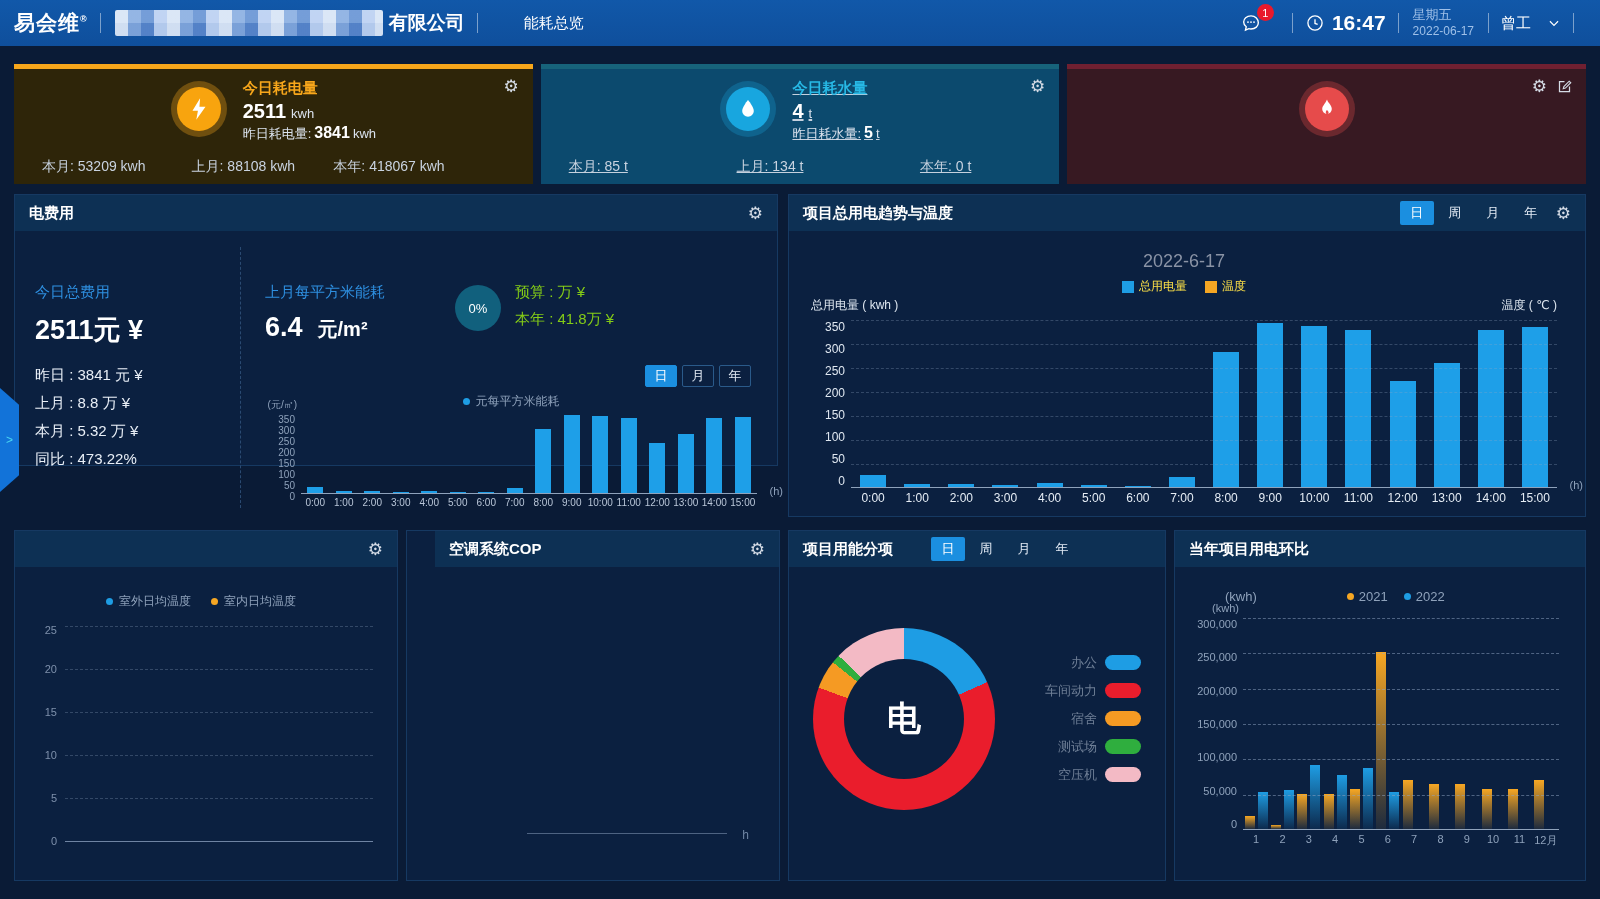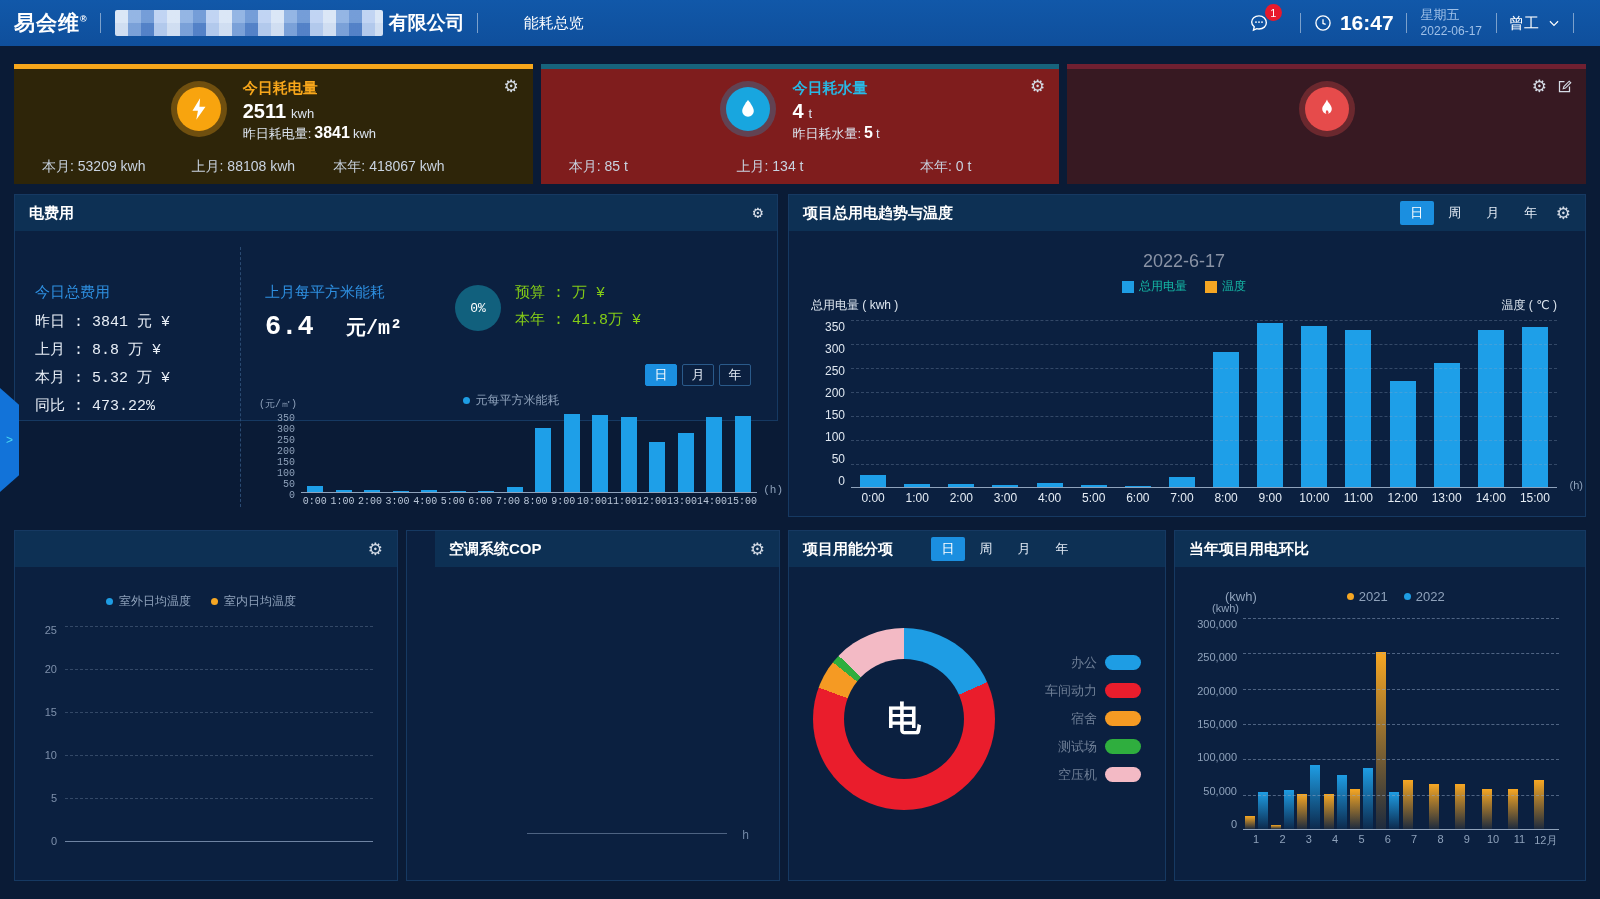--- a/index.html
+++ b/index.html
@@ -17,21 +17,21 @@
     background-size:52px 13px, 26px 26px; filter:blur(.6px); }
   .company { font-size:19px; font-weight:bold; }
   .nav-item { font-size:15px; margin-left:34px; cursor:pointer; }
   .tb-right { margin-left:auto; display:flex; align-items:center; }
   .msg-wrap { position:relative; margin-right:18px; cursor:pointer; }
   .badge { position:absolute; top:-8px; right:-12px; background:#e8192c; color:#fff; font-size:11px; min-width:17px; height:17px; border-radius:9px; display:flex; align-items:center; justify-content:center; padding:0 4px; }
   .time { font-size:21px; font-weight:bold; display:flex; align-items:center; gap:7px; }
   .dateblock { text-align:left; color:#9fc0e8; line-height:1.25; margin:0 2px; }
   .dateblock .wd { font-size:13px; }
   .dateblock .dt { font-size:12px; }
-  .user { font-size:15px; display:flex; align-items:center; gap:8px; cursor:pointer; }
+  .user { font-size:15px; display:flex; align-items:center; gap:16px; cursor:pointer; }
 
   
   .content { padding:14px 14px 0 14px; }
   .kpi-row { display:flex; gap:8px; margin-top:4px; }
   .mid-row { display:flex; gap:10px; margin-top:10px; }
   .bot-row { display:flex; gap:8px; margin-top:13px; }
 
   
   .kpi-card { flex:1; height:120px; position:relative; padding-top:5px; }
   .kpi-top { position:absolute; top:0; left:0; right:0; height:5px; }
@@ -48,21 +48,21 @@
   .kpi-stats span { flex:1; }
   .kpi-stats span:nth-child(2) { text-align:center; }
   .kpi-stats span:nth-child(3) { text-align:right; padding-right:60px; }
   .kpi-actions { position:absolute; top:14px; right:14px; display:flex; gap:10px; align-items:center; }
   .gear { font-size:17px; color:#d5dce6; cursor:pointer; line-height:1; }
   .card-elec { background:#2e2509; }
   .card-elec .kpi-top { background:#f8a71b; }
   .card-elec .kpi-title { color:#f8a71b; }
   .card-elec .kpi-icon { background:rgba(248,167,27,.32); }
   .card-elec .kpi-icon-in { background:#f8a40e; }
-  .card-water { background:#7f1d1d; }
+  .card-water { background:#0c4a6e;text-decoration:underline; }
   .card-water .kpi-top { background:#17637b; }
   .card-water .kpi-title { color:#27b9e6; }
   .card-water .kpi-icon { background:rgba(24,166,223,.28); }
   .card-water .kpi-icon-in { background:#18a6df; }
   .card-gas { background:#371922; }
   .card-gas .kpi-top { background:#702031; }
   .card-gas .kpi-title { color:#e2505e; }
   .card-gas .kpi-icon { background:rgba(230,75,75,.3); }
   .card-gas .kpi-icon-in { background:#e64b4b; }
 
@@ -71,21 +71,21 @@
   .panel-head { height:36px; background:#0d3054; display:flex; align-items:center; padding:0 14px; flex:none; }
   .panel-title { color:#fff; font-size:15px; font-weight:bold; }
   .panel-head .gear { margin-left:auto; }
   .tabs { display:flex; align-items:center; gap:4px; }
   .tab { min-width:34px; height:24px; display:flex; align-items:center; justify-content:center; font-size:13px; color:#e2eaf4; cursor:pointer; padding:0 8px; }
   .tab.sel { background:#1b8fe0; color:#fff; border-radius:2px; }
   .tab.boxed { border:1px solid #2a5a8a; border-radius:2px; min-width:32px; height:22px; padding:0 4px; }
   .tab.boxed.sel { border-color:#1b8fe0; background:#1b8fe0; }
 
   
-  .p-eleccost { width:764px; height:227px;font-family:Liberation Mono, monospace; }
+  .p-eleccost { width:764px; height:272px; }
   .ec-body { display:flex; flex:1; padding:16px 20px 10px 20px; }
   .ec-left { width:205px; padding-top:36px; }
   .ec-label { color:#2e8fe0; font-size:15px; margin-bottom:10px; }
   .ec-big { color:#fff; font-size:27px; font-weight:bold; margin-bottom:18px; }
   .ec-row { color:#e8eef6; font-size:15px; margin-bottom:9px; white-space:nowrap; }
   .ec-right { flex:1; border-left:1px dashed #2a4a72; padding:36px 0 0 24px; display:flex; flex-direction:column; }
   .ec-top { display:flex; }
   .ec-sqm { width:190px; }
   .ec-circle-blk { display:flex; align-items:flex-start; gap:14px; }
   .circle { width:46px; height:46px; border-radius:50%; background:#11607d; color:#fff; font-size:13px; display:flex; align-items:center; justify-content:center; margin-top:2px; }
@@ -104,21 +104,21 @@
   .bar { background:#1e9fe8; }
   .gridline { position:absolute; left:0; right:0; border-top:1px dashed rgba(145,165,195,.30); }
   .xrow { display:flex; justify-content:space-around; font-size:10px; color:#b9c6d8; margin-top:3px; white-space:nowrap; }
   .xrow span { flex:1; text-align:center; }
   .h-lab { position:absolute; bottom:-4px; right:-26px; font-size:11px; color:#8fa2bb; }
 
   
   .p-trend { flex:1; height:323px; }
   .trend-body { flex:1; padding:8px 28px 8px 22px; position:relative;margin-top:8px; }
   .trend-date { text-align:center; color:#8a93a5; font-size:18px; margin-top:4px; }
-  .trend-legend { display:flex; justify-content:center; gap:18px; font-size:12px; color:#14b8a6; margin-top:6px; }
+  .trend-legend { display:flex; justify-content:center; gap:18px; font-size:12px; color:#fde047; margin-top:6px; }
   .trend-legend .itm { display:flex; align-items:center; gap:5px; }
   .sq { width:12px; height:12px; display:inline-block; }
   .axis-labels { display:flex; justify-content:space-between; font-size:12px; color:#dfe7f0; margin:2px 0 6px; }
   .main-chart .ticks { font-size:12px; color:#dfe7f0; width:40px; }
   .main-chart .xrow { font-size:12px; color:#e6edf5; }
   .main-chart .bar { background:#1e9fe8; }
 
   
   .p-temp { width:384px; height:351px; }
   .p-cop  { width:374px; height:351px;padding-left:28px; }
@@ -300,20 +300,21 @@
   <div class="mid-row">
 
     <div class="panel p-eleccost">
       <div class="panel-head">
         <span class="panel-title">电费用</span>
         <span class="gear">⚙</span>
       </div>
       <div class="ec-body">
         <div class="ec-left">
           <div class="ec-label">今日总费用</div>
+          <div class="ec-big">2511元  ¥</div>
           <div class="ec-row">昨日 : 3841 元 ¥</div>
           <div class="ec-row">上月 : 8.8 万 ¥</div>
           <div class="ec-row">本月 : 5.32 万 ¥</div>
           <div class="ec-row">同比 : 473.22%</div>
         </div>
         <div class="ec-right">
           <div class="ec-top">
             <div class="ec-sqm">
               <div class="ec-label">上月每平方米能耗</div>
               <div class="ec-big"><span>6.4</span>&nbsp;&nbsp;<span style="font-size:20px;">元/m²</span></div>

